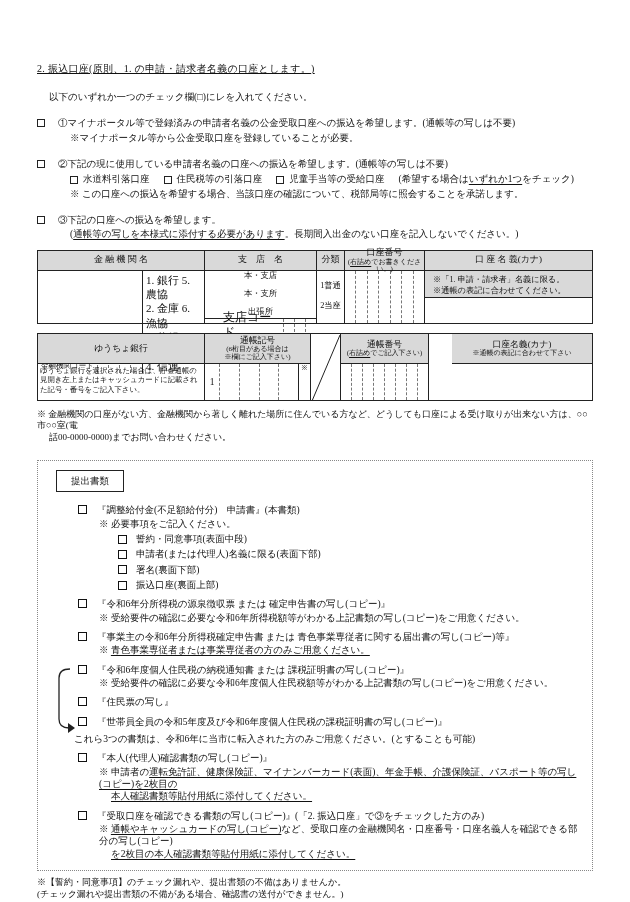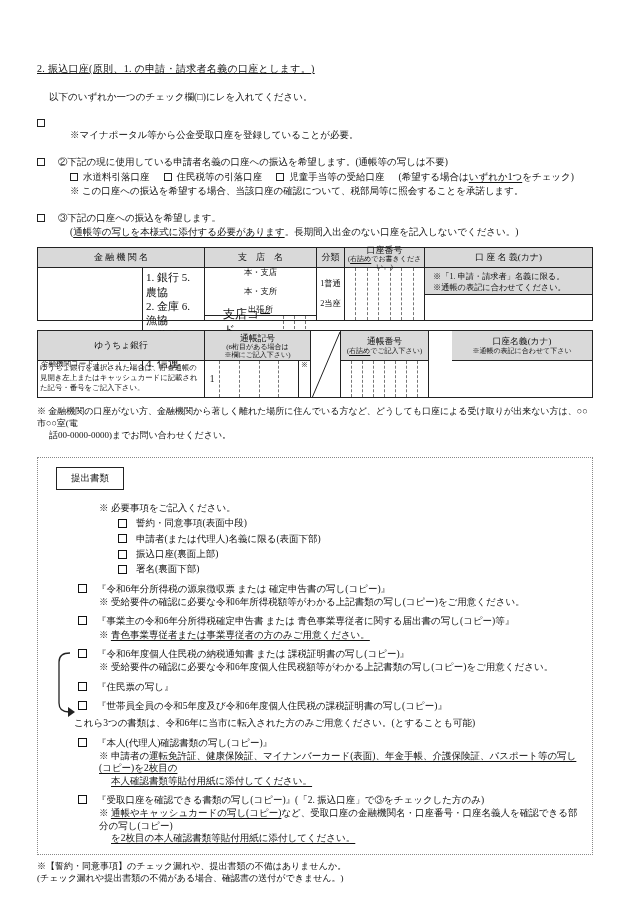--- a/index.html
+++ b/index.html
@@ -103,20 +103,21 @@
 
   <div class="title">
     <span>2. 振込口座(原則、1. の申請・請求者名義の口座とします。)</span>
   </div>
 
   <div class="instruction">以下のいずれか一つのチェック欄(□)にレを入れてください。</div>
 
   <div class="opt">
     <div class="opt-line">
       <span class="cb"></span>
+      <span>①マイナポータル等で登録済みの申請者名義の公金受取口座への振込を希望します。(通帳等の写しは不要)</span>
     </div>
     <div class="opt-note">※マイナポータル等から公金受取口座を登録していることが必要。</div>
   </div>
 
   <div class="opt">
     <div class="opt-line">
       <span class="cb"></span>
       <span>②下記の現に使用している申請者名義の口座への振込を希望します。(通帳等の写しは不要)</span>
     </div>
     <div class="subchecks">
@@ -285,37 +286,41 @@
     <div>※ 金融機関の口座がない方、金融機関から著しく離れた場所に住んでいる方など、どうしても口座による受け取りが出来ない方は、○○市○○室(電</div>
     <div class="l2">話00-0000-0000)までお問い合わせください。</div>
   </div>
 
   <div class="docbox">
     <div class="doclabel">提出書類</div>
 
     <div class="docitems">
 
       <div class="ditem">
+        <div class="ditem-line">
+          <span class="cb bold"></span>
+          <span>『調整給付金(不足額給付分)　申請書』(本書類)</span>
+        </div>
         <div class="dnote">※ 必要事項をご記入ください。</div>
         <div class="dsubs">
           <div class="dsub-line">
             <span class="cb bold"></span>
             <span>誓約・同意事項(表面中段)</span>
           </div>
           <div class="dsub-line">
             <span class="cb bold"></span>
             <span>申請者(または代理人)名義に限る(表面下部)</span>
           </div>
           <div class="dsub-line">
             <span class="cb bold"></span>
+            <span>署名(裏面下部)</span>
+          </div>
+          <div class="dsub-line">
+            <span class="cb bold"></span>
             <span>振込口座(裏面上部)</span>
-          </div>
-          <div class="dsub-line">
-            <span class="cb bold"></span>
-            <span>署名(裏面下部)</span>
           </div>
         </div>
       </div>
 
       <div class="ditem">
         <div class="ditem-line">
           <span class="cb bold"></span>
           <span>『令和6年分所得税の源泉徴収票 または 確定申告書の写し(コピー)』</span>
         </div>
         <div class="dnote">※ 受給要件の確認に必要な令和6年所得税額等がわかる上記書類の写し(コピー)をご用意ください。</div>

